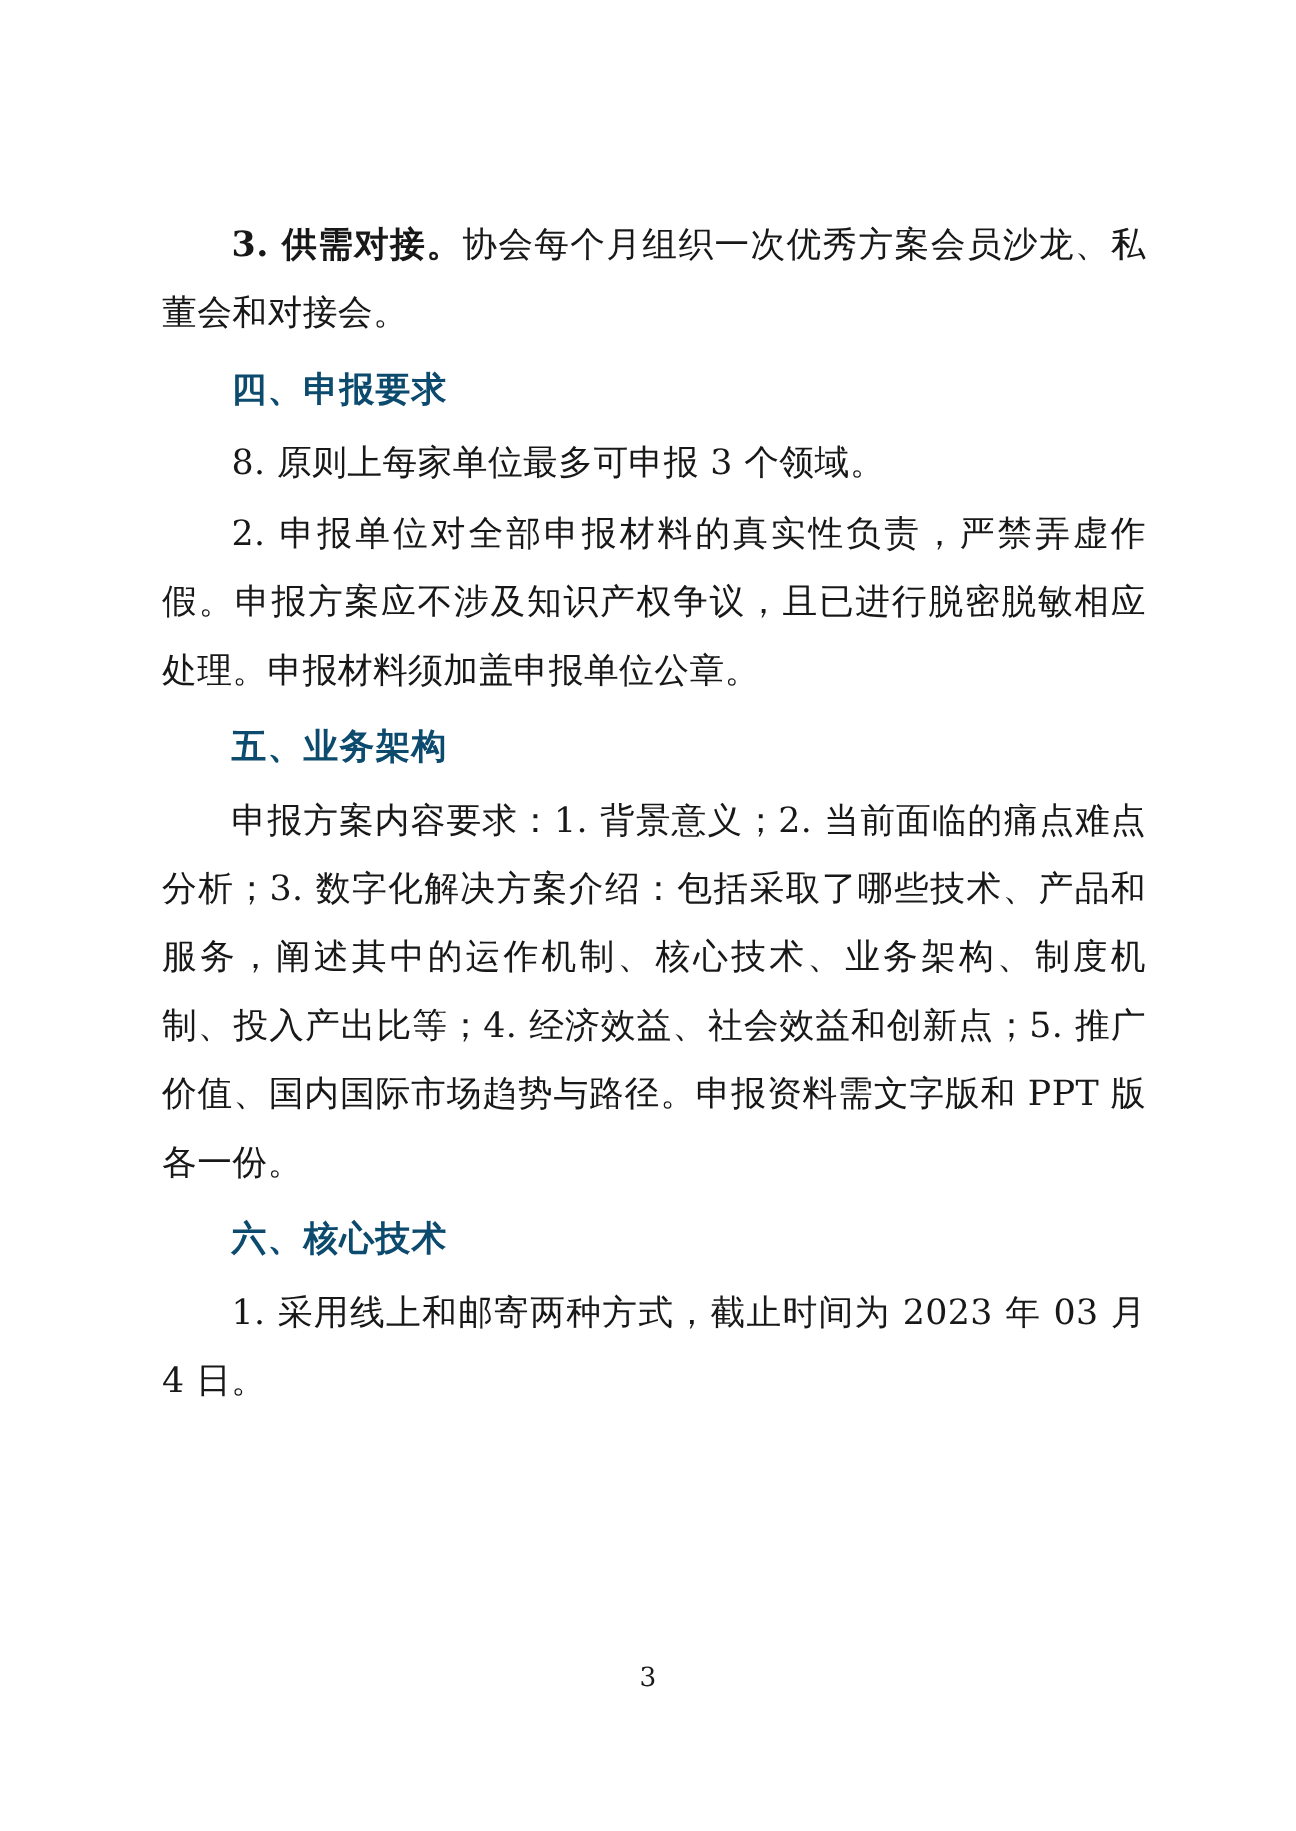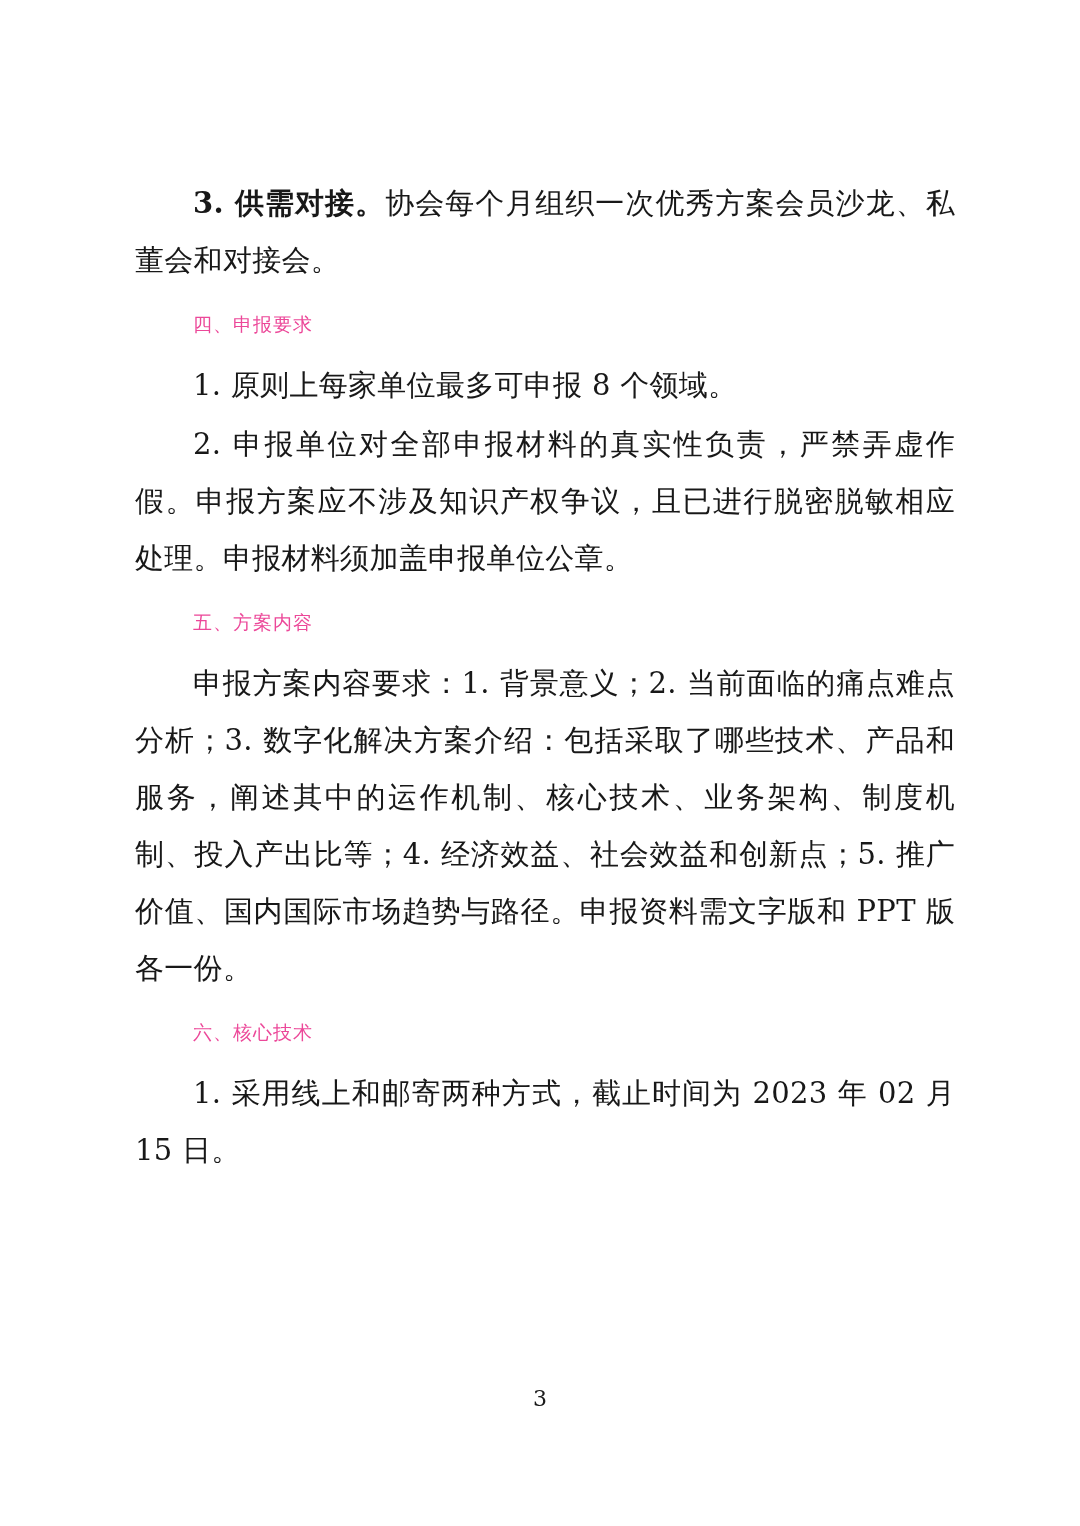--- a/index.html
+++ b/index.html
@@ -29,24 +29,24 @@
     text-align: justify;
     text-justify: inter-ideograph;
     margin: 0 0 2px 0;
     letter-spacing: 0.3px;
   }
   .indent {
     text-indent: 58px;
   }
   .heading {
     font-family: "DejaVu Serif", "Liberation Serif", serif;
-    font-size: 19px;
+    font-size: 29px;
     line-height: 62px;
-    color: #ec4899;
-    font-weight: 400;
+    color: #0c4a6e;
+    font-weight: 700;
     text-indent: 58px;
     margin: 4px 0 2px 0;
     letter-spacing: 1px;
   }
   .bold-run {
     font-weight: 700;
   }
   .page-number {
     position: absolute;
     left: 0;
@@ -62,31 +62,31 @@
 <body>
 
 <div class="page">
 
   <div class="content">
 
     <p class="para indent"><span class="bold-run">3. 供需对接。</span><span>协会每个月组织一次优秀方案会员沙龙、私董会和对接会。</span></p>
 
     <h2 class="heading">四、申报要求</h2>
 
-    <p class="para indent">1. 原则上每家单位最多可申报 8 个领域。</p>
+    <p class="para indent">8. 原则上每家单位最多可申报 3 个领域。</p>
 
     <p class="para indent">2. 申报单位对全部申报材料的真实性负责，严禁弄虚作假。申报方案应不涉及知识产权争议，且已进行脱密脱敏相应处理。申报材料须加盖申报单位公章。</p>
 
-    <h2 class="heading">五、方案内容</h2>
+    <h2 class="heading">五、业务架构</h2>
 
     <p class="para indent">申报方案内容要求：1. 背景意义；2. 当前面临的痛点难点分析；3. 数字化解决方案介绍：包括采取了哪些技术、产品和服务，阐述其中的运作机制、核心技术、业务架构、制度机制、投入产出比等；4. 经济效益、社会效益和创新点；5. 推广价值、国内国际市场趋势与路径。申报资料需文字版和 PPT 版各一份。</p>
 
     <h2 class="heading">六、核心技术</h2>
 
-    <p class="para indent">1. 采用线上和邮寄两种方式，截止时间为 2023 年 02 月 15 日。</p>
+    <p class="para indent">1. 采用线上和邮寄两种方式，截止时间为 2023 年 03 月 4 日。</p>
 
 
 
   </div>
 
   <div class="page-number">3</div>
 
 </div>
 
 </body></html>

